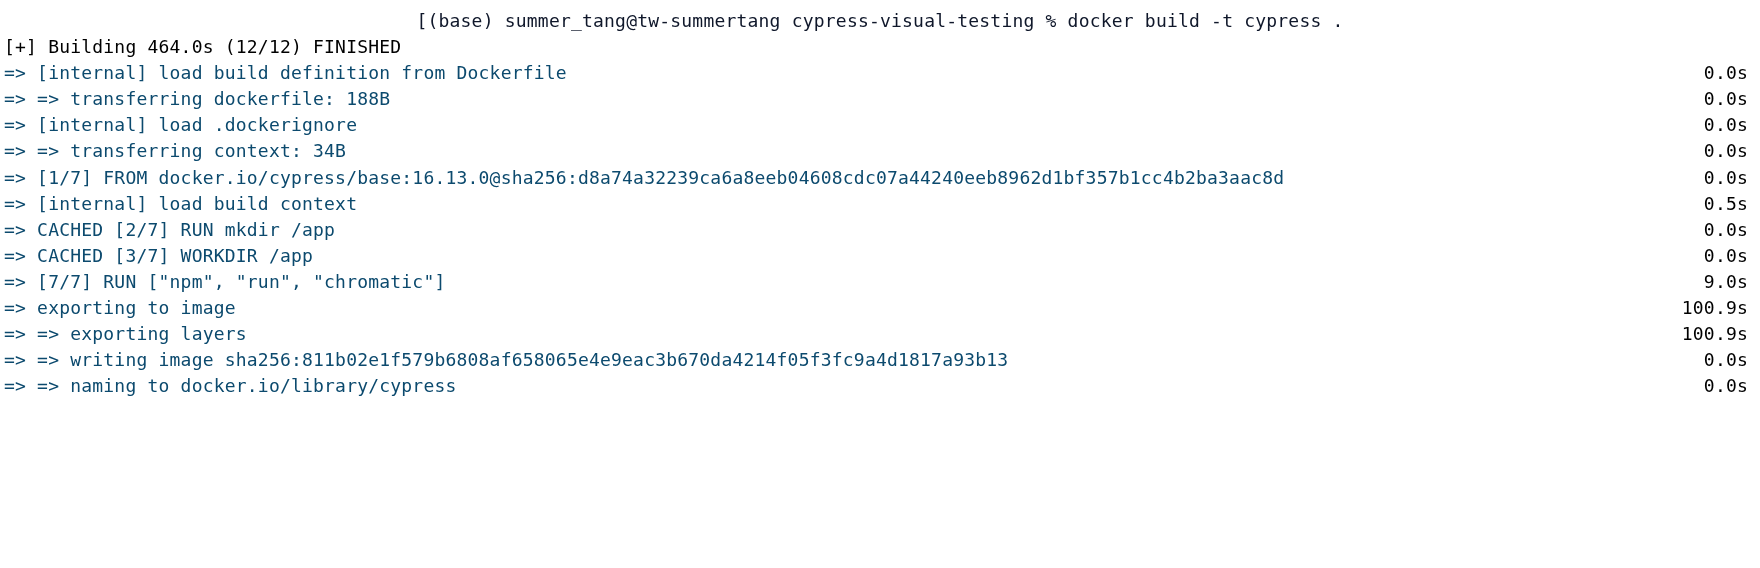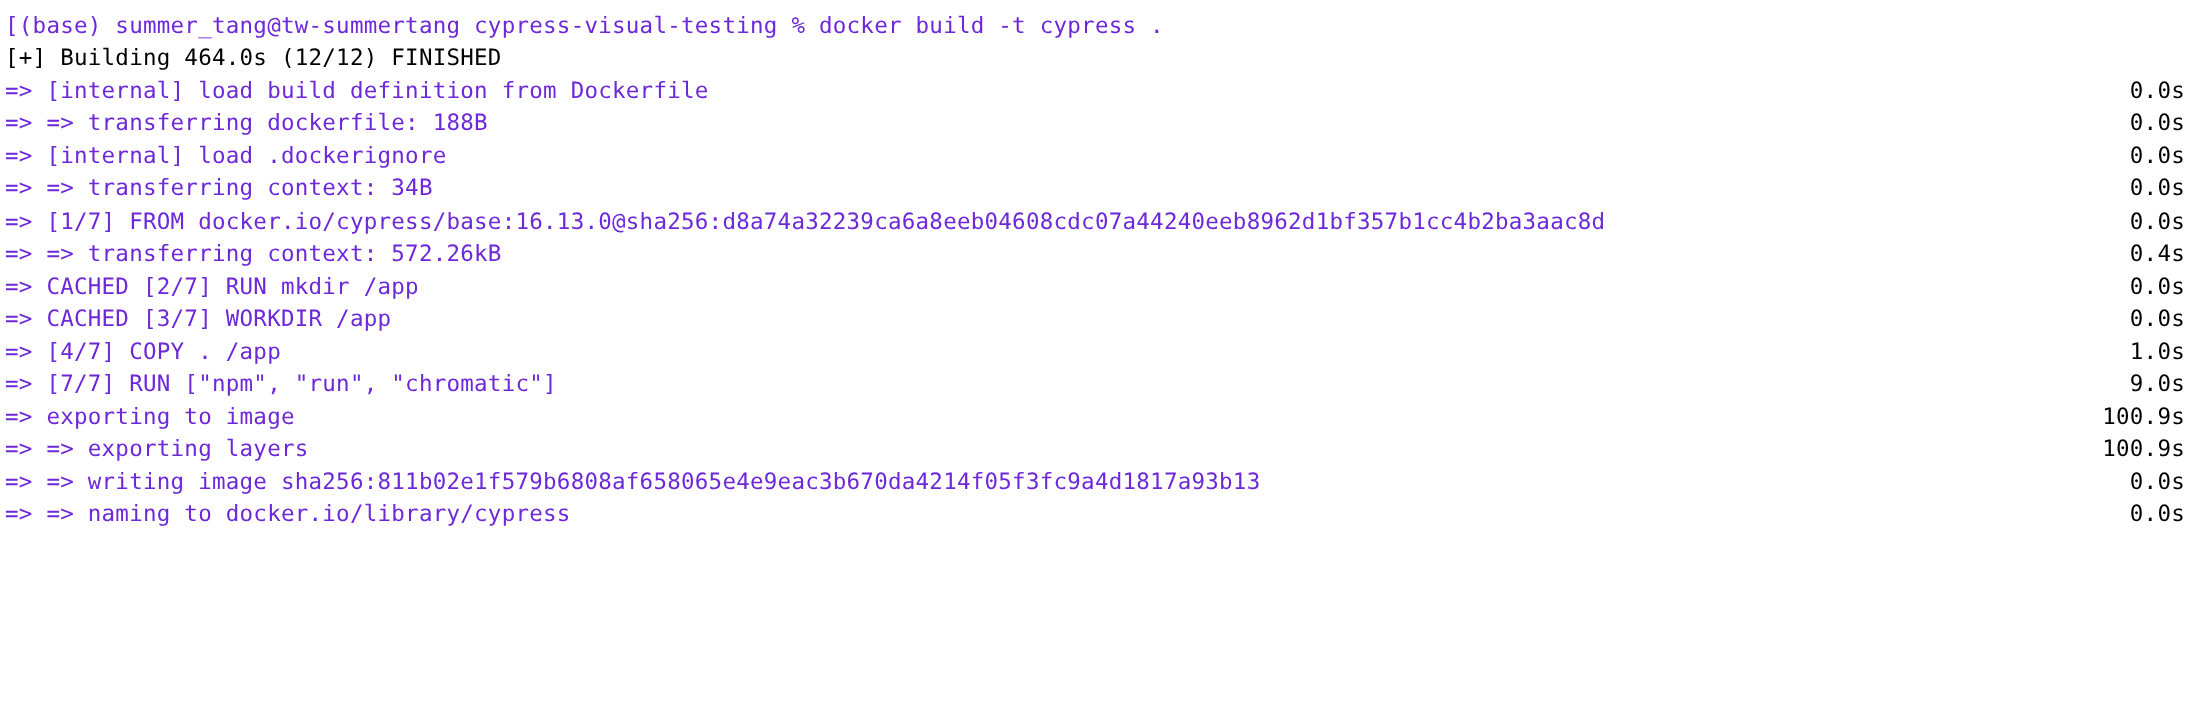--- a/index.html
+++ b/index.html
@@ -32,28 +32,29 @@
       text-overflow: clip;
       min-width: 0;
     }
     .line-right {
       padding-left: 20px;
       padding-right: 8px;
       color: #000000;
       flex-shrink: 0;
     }
     .prompt-line {
-      color: #6d28d9;
+      color: #0f172a;
+      text-align: center;
     }
     .status-line {
       color: #000000;
       align-items: center;
     }
     .build-line .line-left {
-      color: #6d28d9;
+      color: #0c4a6e;
     }
   </style>
 </head>
 <body>
 
 <div class="terminal">
   <div class="line prompt-line">
     <span class="line-left">[(base) summer_tang@tw-summertang cypress-visual-testing % docker build -t cypress .</span>
   </div>
   <div class="line status-line">
@@ -74,34 +75,30 @@
       </div>
       <div class="line build-line">
         <span class="line-left"> =&gt; =&gt; transferring context: 34B</span>
         <span class="line-right">0.0s</span>
       </div>
       <div class="line build-line">
         <span class="line-left"> =&gt; [1/7] FROM docker.io/cypress/base:16.13.0@sha256:d8a74a32239ca6a8eeb04608cdc07a44240eeb8962d1bf357b1cc4b2ba3aac8d</span>
         <span class="line-right">0.0s</span>
       </div>
       <div class="line build-line">
-        <span class="line-left"> =&gt; =&gt; transferring context: 572.26kB</span>
-        <span class="line-right">0.4s</span>
+        <span class="line-left"> =&gt; [internal] load build context</span>
+        <span class="line-right">0.5s</span>
       </div>
       <div class="line build-line">
         <span class="line-left"> =&gt; CACHED [2/7] RUN mkdir /app</span>
         <span class="line-right">0.0s</span>
       </div>
       <div class="line build-line">
         <span class="line-left"> =&gt; CACHED [3/7] WORKDIR /app</span>
         <span class="line-right">0.0s</span>
-      </div>
-      <div class="line build-line">
-        <span class="line-left"> =&gt; [4/7] COPY . /app</span>
-        <span class="line-right">1.0s</span>
       </div>
       <div class="line build-line">
         <span class="line-left"> =&gt; [7/7] RUN ["npm", "run", "chromatic"]</span>
         <span class="line-right">9.0s</span>
       </div>
       <div class="line build-line">
         <span class="line-left"> =&gt; exporting to image</span>
         <span class="line-right">100.9s</span>
       </div>
       <div class="line build-line">

